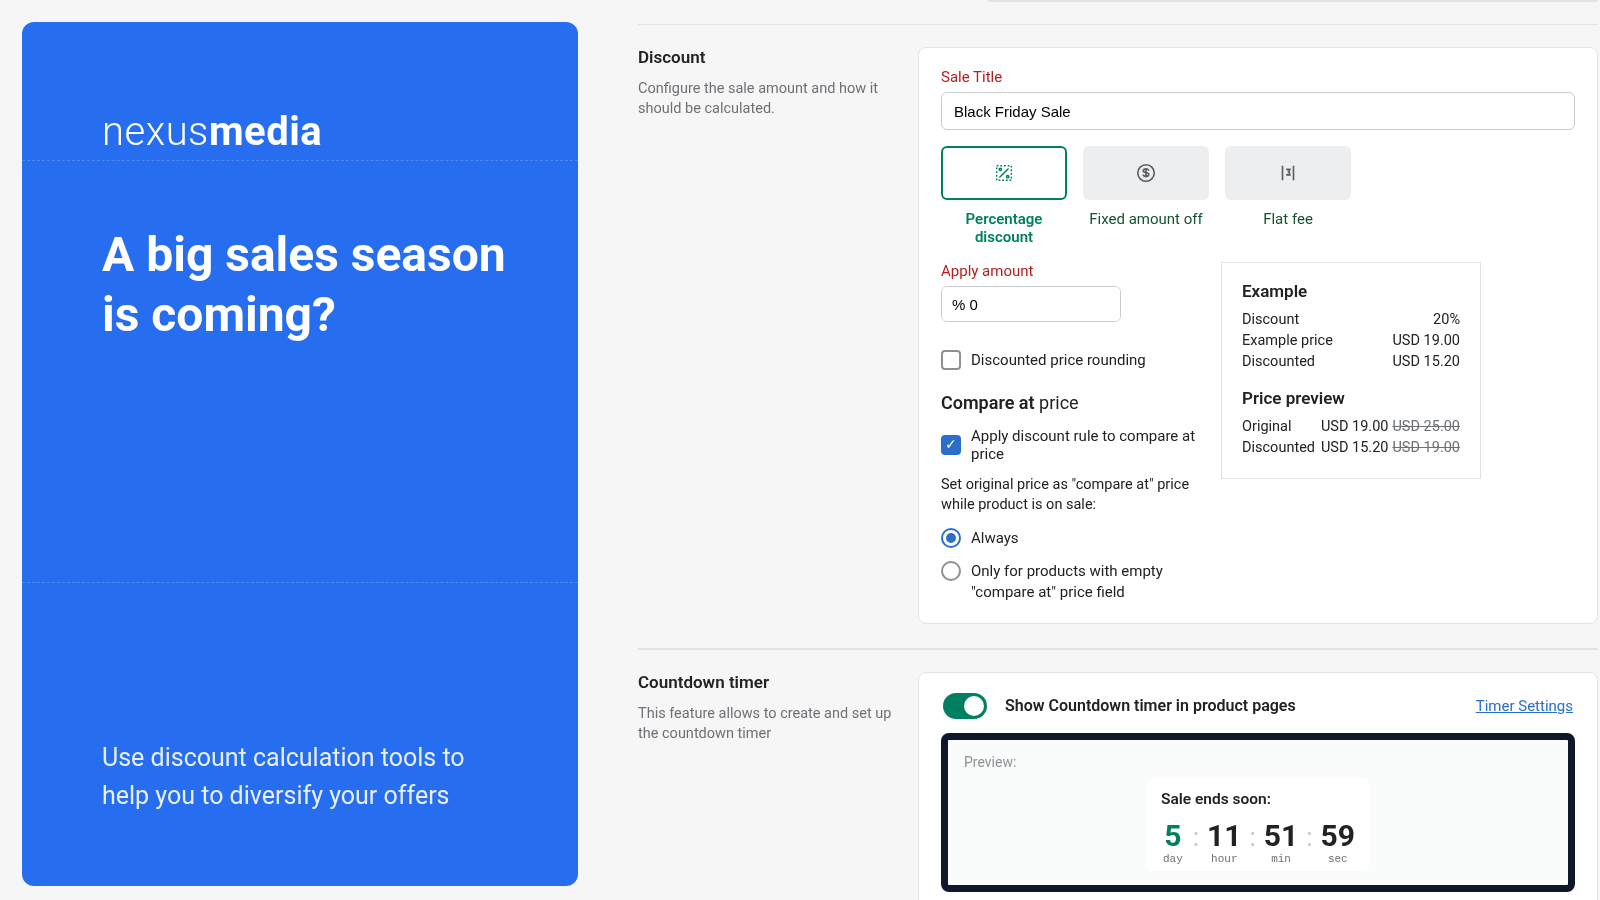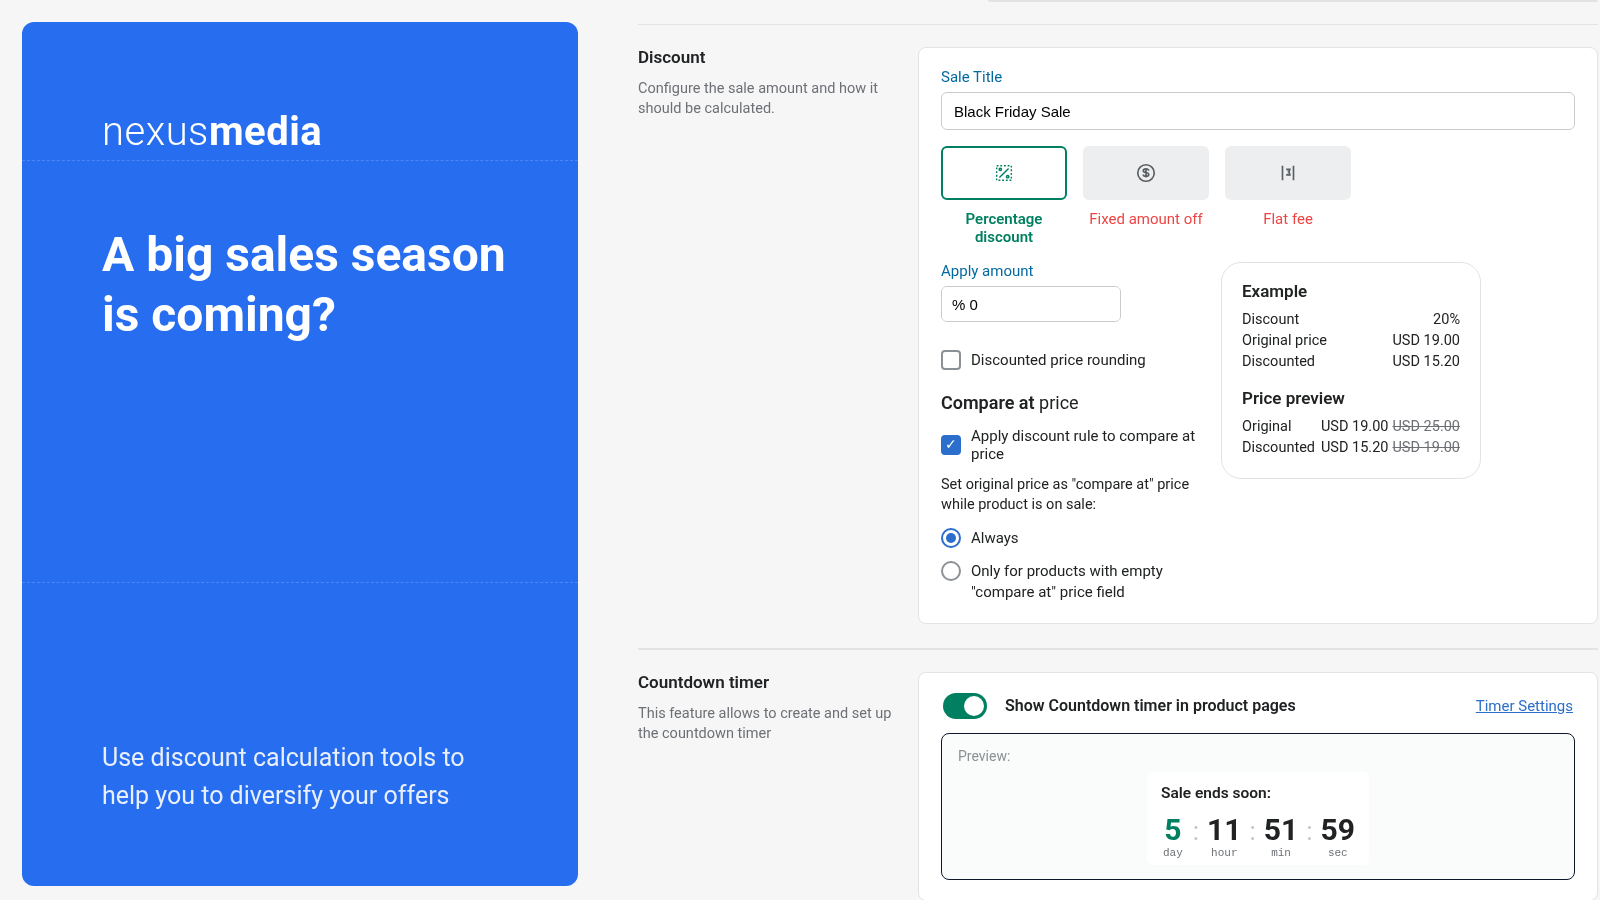--- a/index.html
+++ b/index.html
@@ -65,37 +65,37 @@
     padding: 22px 0 24px;
     gap: 20px;
   }
   .section:first-of-type{border-top:none;}
   .section .left {
     width: 260px; flex-shrink: 0;
   }
   .section .left h3{font-size:17px; font-weight:600; margin-bottom:12px;}
   .section .left p{font-size:14.5px; color:#6d7175; line-height:1.4;}
   .section .right { flex: 1; }
-  .lbl { font-size:15px; color:#0369a1; margin-bottom:6px; display:block;}
+  .lbl { font-size:15px; color:#b91c1c; margin-bottom:6px; display:block;}
   .input {
     width: 100%; height: 38px; border:1px solid #c9cccf; border-radius:6px;
     padding: 0 12px; font-size:15px; background:#fff;
   }
   
   .tiles { display:flex; gap:16px; margin:4px 0 2px;}
   .tile {
     width: 126px; text-align:center; cursor:pointer;
   }
   .tile .box {
     height: 54px; border-radius:6px; background:#eceeef;
     display:flex; align-items:center; justify-content:center;
     margin-bottom: 10px;
   }
   .tile.sel .box{ background:#fff; border:2px solid #008060;}
-  .tile .cap{ font-size:15px; color:#ef4444;}
+  .tile .cap{ font-size:15px; color:#14532d;}
   .tile.sel .cap{ color:#008060; font-weight:600;}
   .tile svg{ width:22px; height:22px; }
   
   .amount-row{display:flex; align-items:flex-start; gap:20px;}
   .amount-left{flex:0 0 260px;}
   .spin{
     display:flex; border:1px solid #c9cccf; border-radius:6px; width:180px; height:36px;
     overflow:hidden; margin-top:4px; background:#fff;
   }
   .spin input{border:none; flex:1; padding:0 10px; font-size:15px; outline:none;}
@@ -106,34 +106,34 @@
   .subhdr{font-size:18px; font-weight:400; margin:22px 0 14px;}
   .subhdr b{font-weight:600;}
   .help{font-size:14.5px; color:#202223; margin-top:12px; line-height:1.4;}
   .radio-row{display:flex; align-items:flex-start; gap:10px; margin-top:12px;}
   .radio{width:20px;height:20px;border:2px solid #8c9196;border-radius:50%;flex-shrink:0;background:#fff;position:relative;}
   .radio.on{border-color:#2c6ecb;}
   .radio.on::after{content:"";width:10px;height:10px;background:#2c6ecb;border-radius:50%;position:absolute;left:3px;top:3px;}
   .radio-lbl{font-size:15px;line-height:1.4;}
   
   .example{
-    border:1px solid #e1e3e5; border-radius:20px; background:#fff;
+    border:1px solid #e1e3e5; border-radius:0; background:#fff;
     padding:18px 20px; width:260px; font-size:14.5px;
   }
   .example h4{font-size:17px;font-weight:600;margin-bottom:10px;}
   .ex-row{display:flex;justify-content:space-between;margin-bottom:4px;color:#202223;}
   .ex-row .k{color:#202223;}
   .strike{text-decoration:line-through;color:#6d7175;margin-left:4px;}
   
   .cd-top{display:flex;align-items:center;gap:18px; padding:0 2px 14px;}
   .switch{width:44px;height:26px;background:#008060;border-radius:13px;position:relative;cursor:pointer;}
   .switch::after{content:"";width:20px;height:20px;background:#fff;border-radius:50%;position:absolute;right:3px;top:3px;}
   .cd-top .t{flex:1;font-size:16px;font-weight:600;}
   .link{color:#2c6ecb;text-decoration:underline;font-size:15px;cursor:pointer;}
-  .preview-area{background:#fafbfb;border:1px solid #0f172a;border-radius:8px;padding:14px 16px;}
+  .preview-area{background:#fafbfb;border:7px solid #0f172a;border-radius:8px;padding:14px 16px;}
   .preview-lbl{color:#8c9196;margin-bottom:8px;}
   .timer-card{background:#fff; width:222px; margin:0 auto; padding:12px 14px 6px; border-radius:6px;}
   .timer-title{font-size:15.5px;font-weight:600;margin-bottom:10px;}
   .timer-row{display:flex;gap:8px;}
   .seg{text-align:center;flex:1;}
   .seg .n{font-size:30px;font-weight:700;color:#202223;}
   .seg.active .n{color:#008060;}
   .seg .u{font-size:11px;color:#6d7175;font-family:Liberation Mono, monospace;}
   .sep{font-size:26px;color:#bfc3c7;align-self:flex-start;margin-top:4px;}
   hr.full{border:none;border-top:1px solid #e1e3e5;margin:0;}
@@ -235,21 +235,21 @@
             </div>
           </div>
 
           <div class="example">
             <h4>Example</h4>
             <div class="ex-row">
                 <span class="k">Discount</span>
                 <span>20%</span>
               </div>
             <div class="ex-row">
-                <span class="k">Original price</span>
+                <span class="k">Example price</span>
                 <span>USD 19.00</span>
               </div>
             <div class="ex-row">
                 <span class="k">Discounted</span>
                 <span>USD 15.20</span>
               </div>
             <h4 style="margin-top:18px">Price preview</h4>
             <div class="ex-row">
                 <span class="k">Original</span>
                 <span><span>USD 19.00</span><span class="strike">USD 25.00</span></span>

